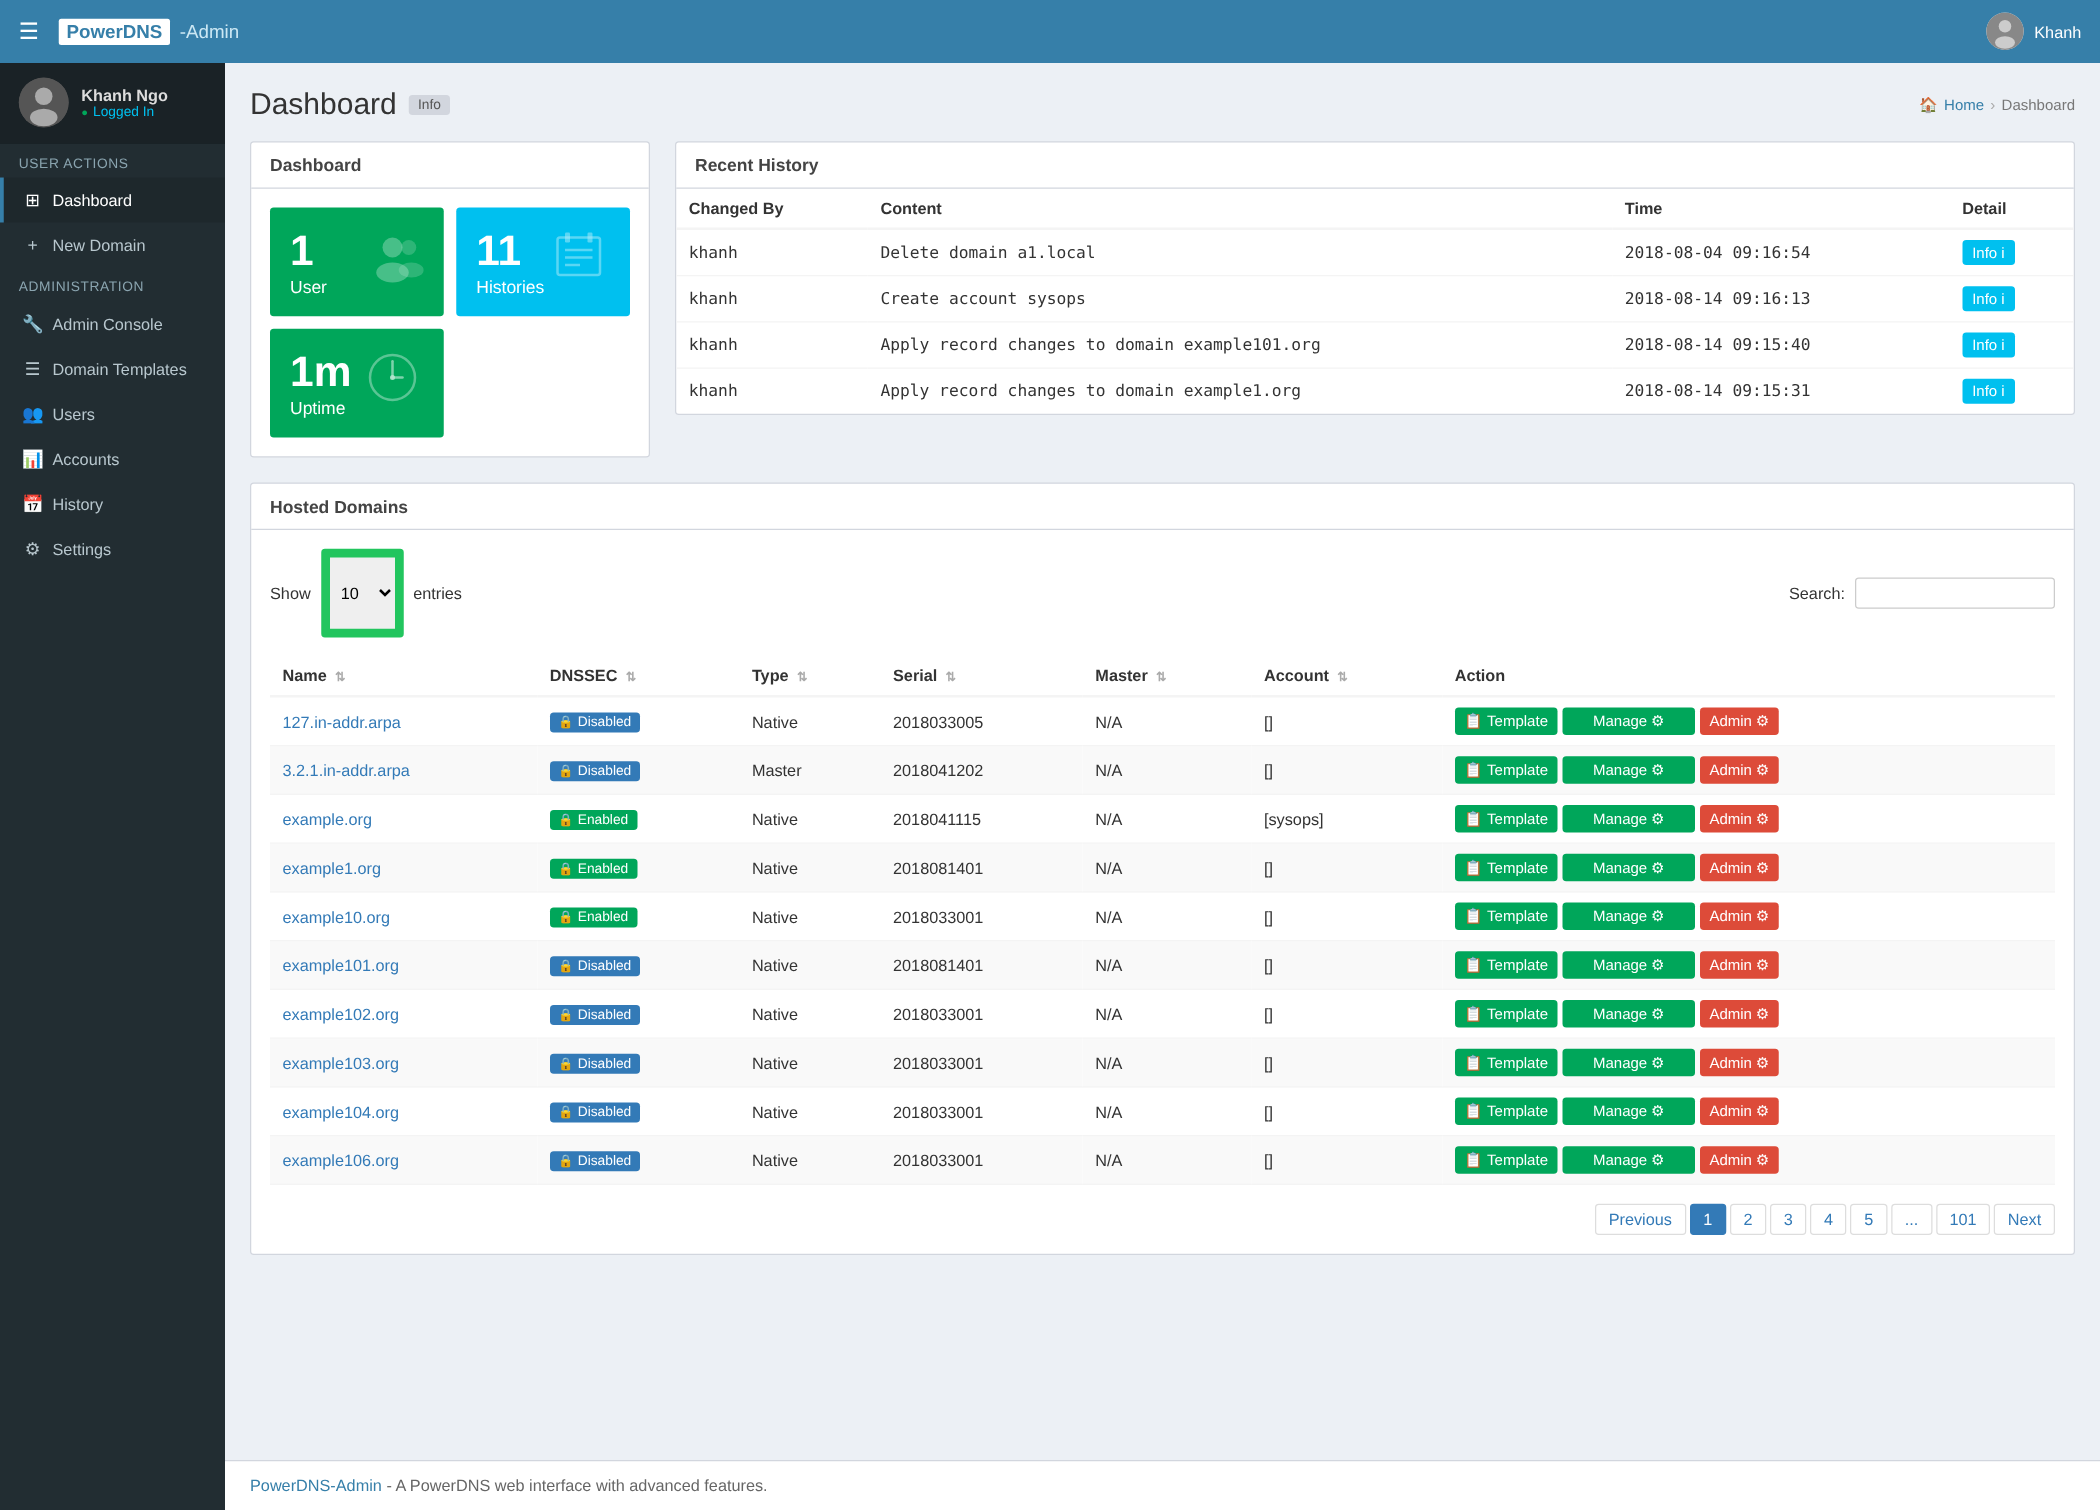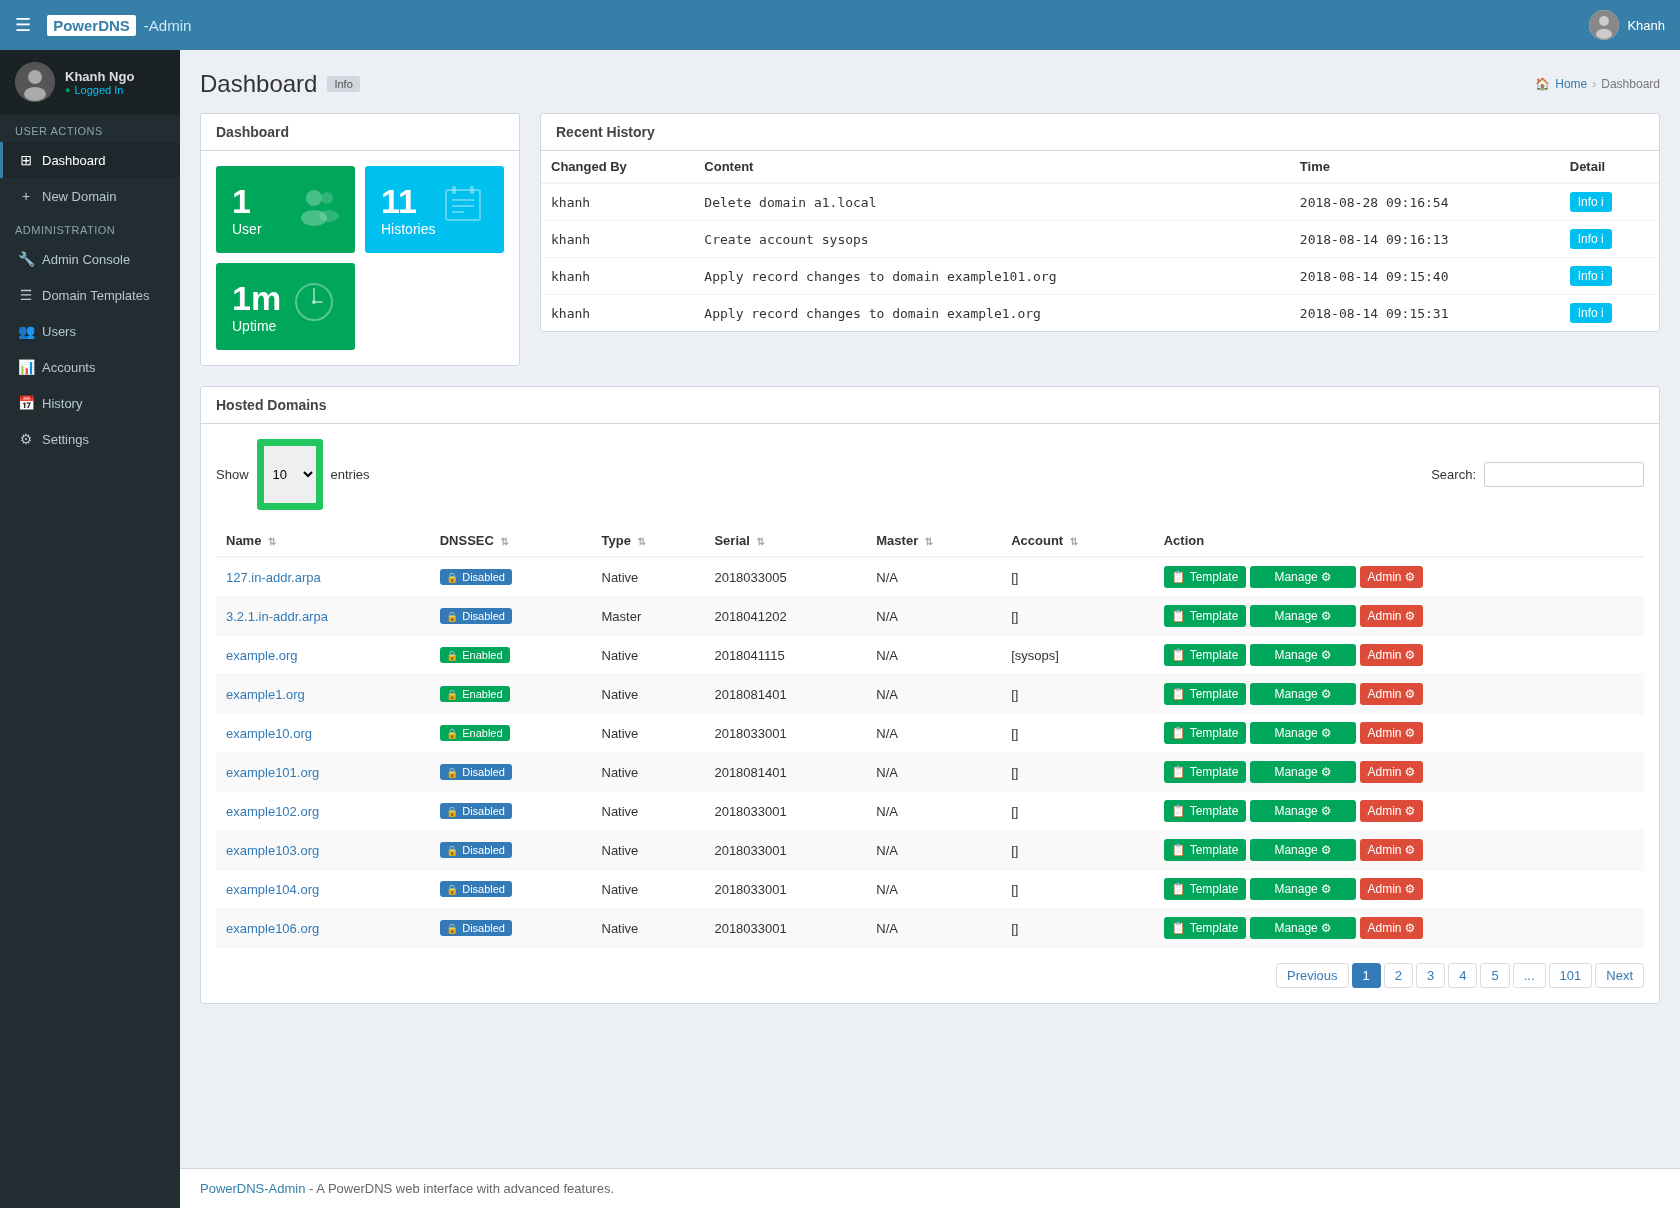--- a/index.html
+++ b/index.html
@@ -436,21 +436,21 @@
                 <th>Changed By</th>
                 <th>Content</th>
                 <th>Time</th>
                 <th>Detail</th>
               </tr>
             </thead>
             <tbody id="history-tbody">
             <tr>
       <td>khanh</td>
       <td>Delete domain a1.local</td>
-      <td>2018-08-28 09:16:54</td>
+      <td>2018-08-04 09:16:54</td>
       <td>
         <button class="info-btn">
           Info i
         </button>
       </td>
     </tr>
                 <tr>
       <td>khanh</td>
       <td>Create account sysops</td>
       <td>2018-08-14 09:16:13</td>

